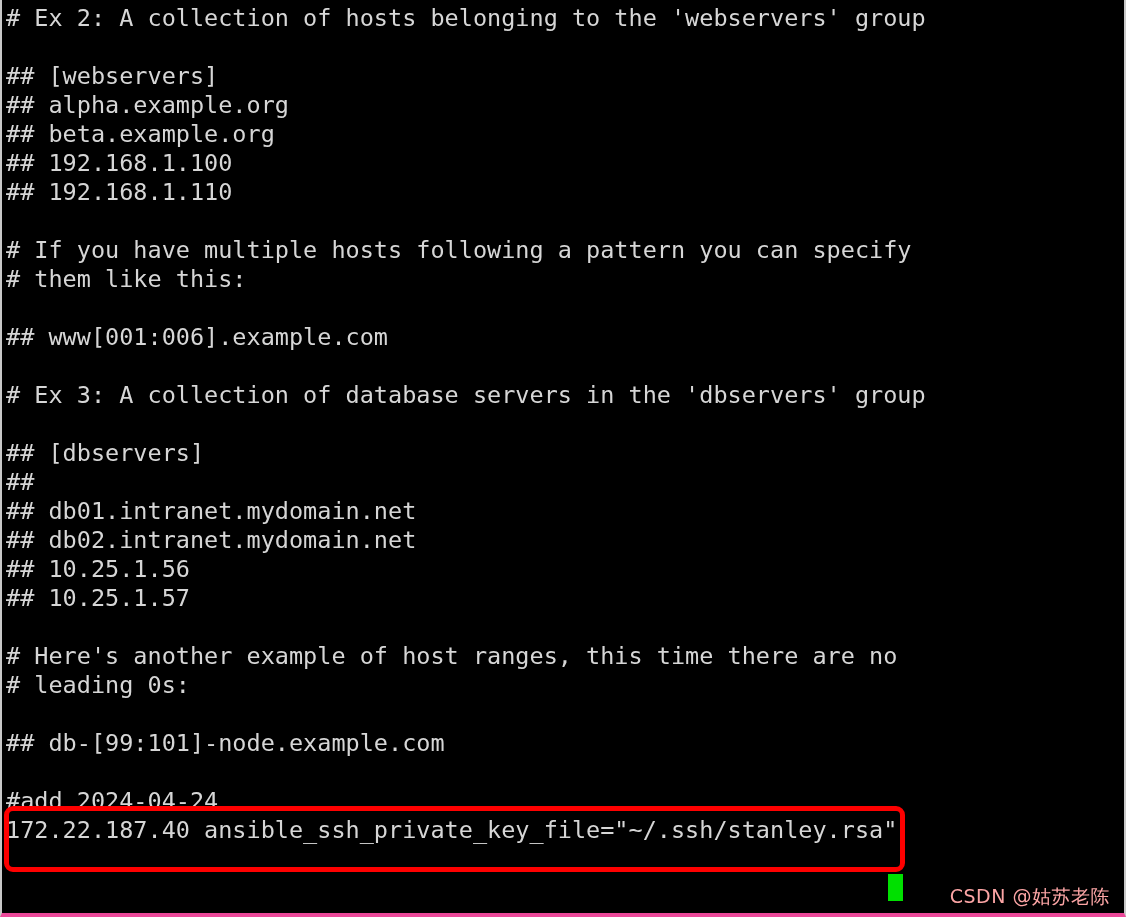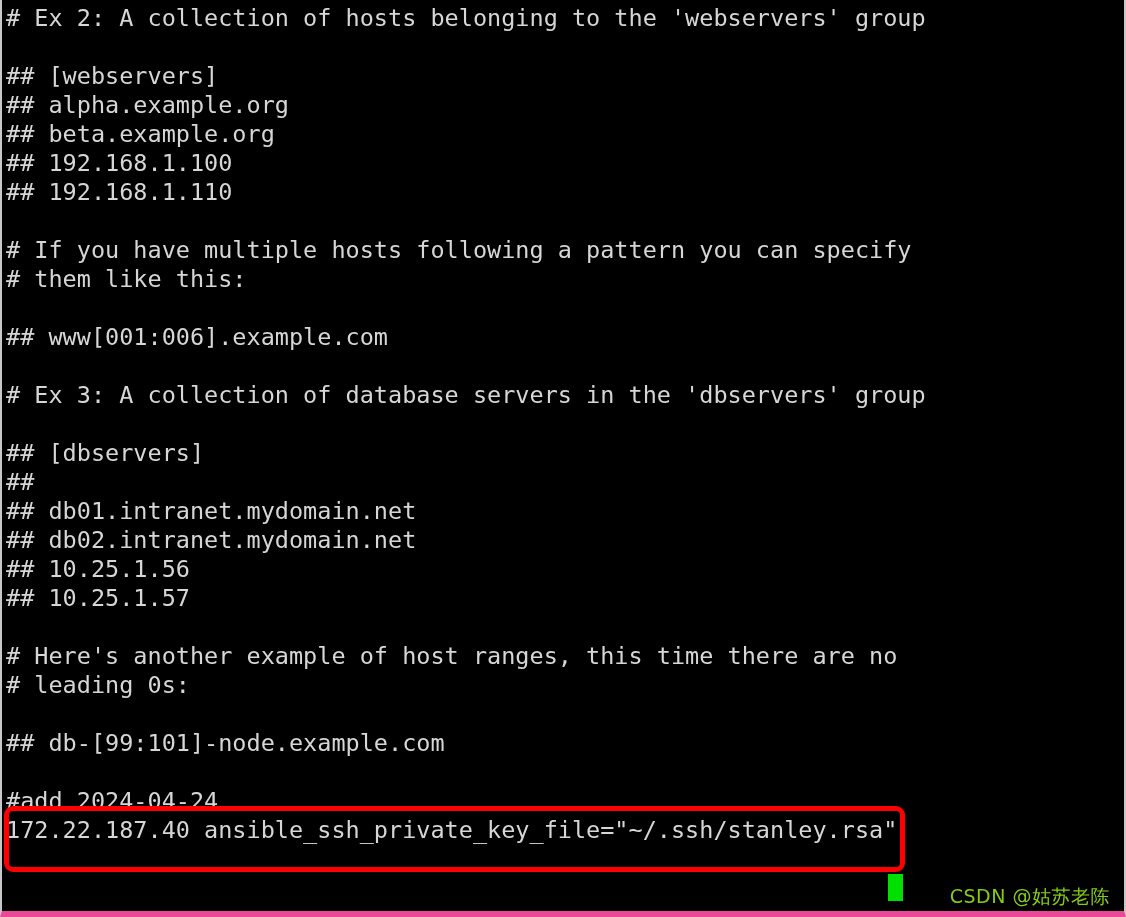--- a/index.html
+++ b/index.html
@@ -9,21 +9,21 @@
   }
   #screen {
     position: relative;
     width: 1126px;
     height: 917px;
     background: #000000;
     overflow: hidden;
     box-sizing: border-box;
     border-left: 2px solid #c8c8c8;
     border-right: 2px solid #c8c8c8;
-    border-bottom: 6px solid #ec4899;
+    border-bottom: 4px solid #ec4899;
     font-family: "DejaVu Sans Mono", "Liberation Mono", monospace;
   }
   #terminal {
     position: absolute;
     left: 0;
     top: 0;
     width: 1126px;
     padding: 4px 0 0 4px;
     box-sizing: border-box;
   }
@@ -70,21 +70,21 @@
     width: 15px;
     height: 27px;
     background: #00e000;
   }
   #watermark {
     position: absolute;
     right: 14px;
     top: 884px;
     font-size: 19px;
     line-height: 24px;
-    color: #84cc16;
+    color: #fca5a5;
     font-family: "DejaVu Sans", "Liberation Sans", sans-serif;
     white-space: pre;
     letter-spacing: 0.5px;
   }
 </style>
 </head>
 <body>
 
 <div id="screen">
 

